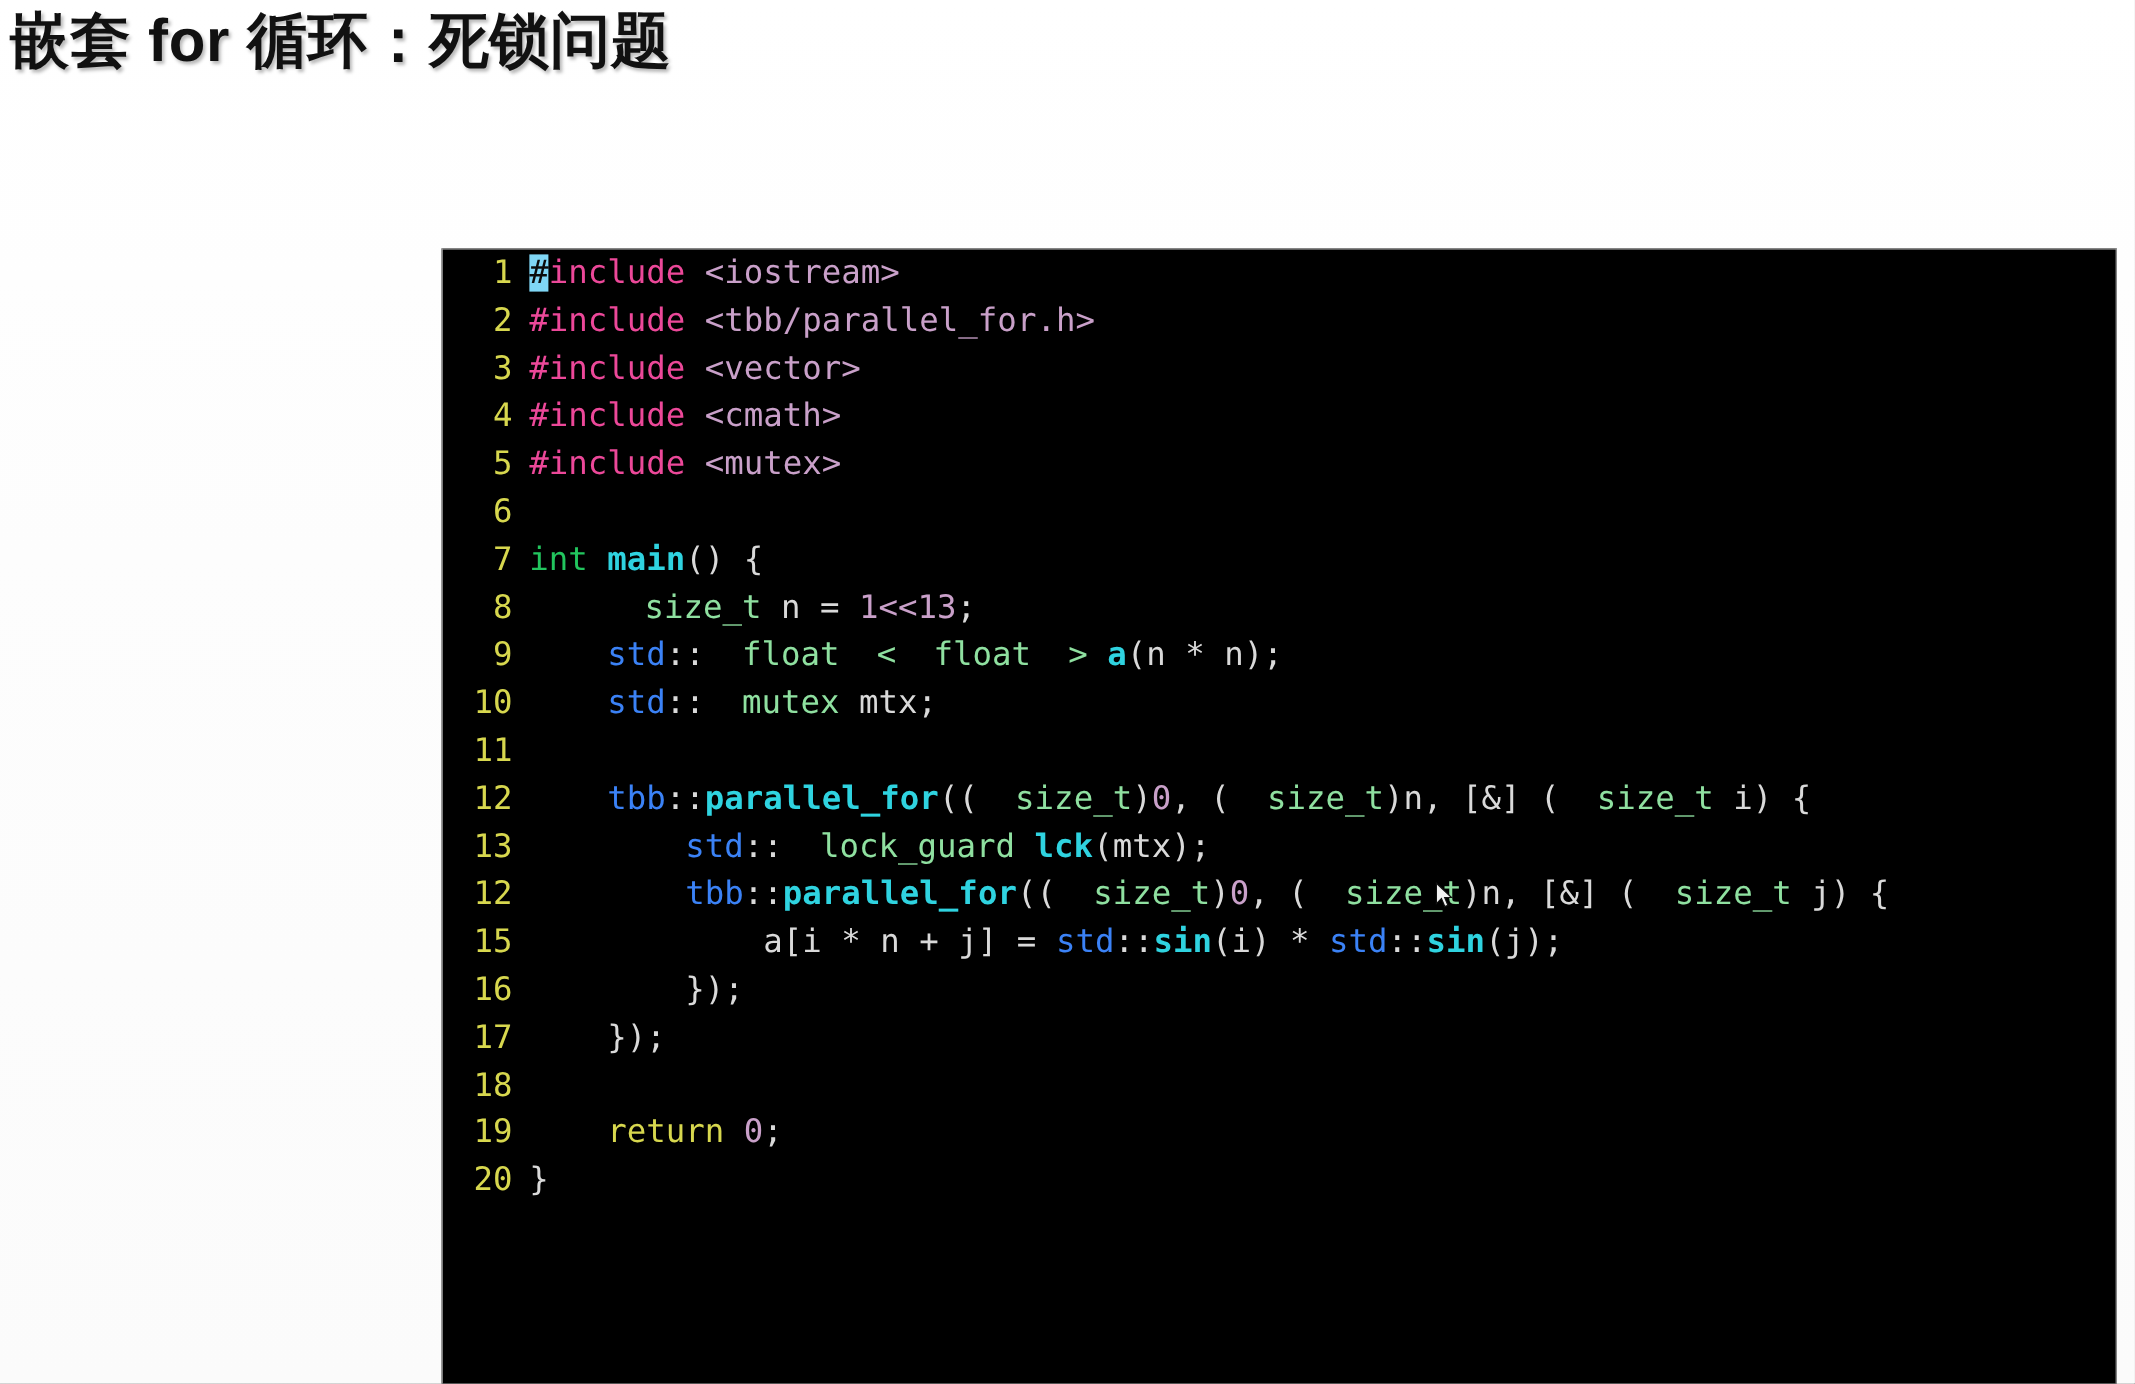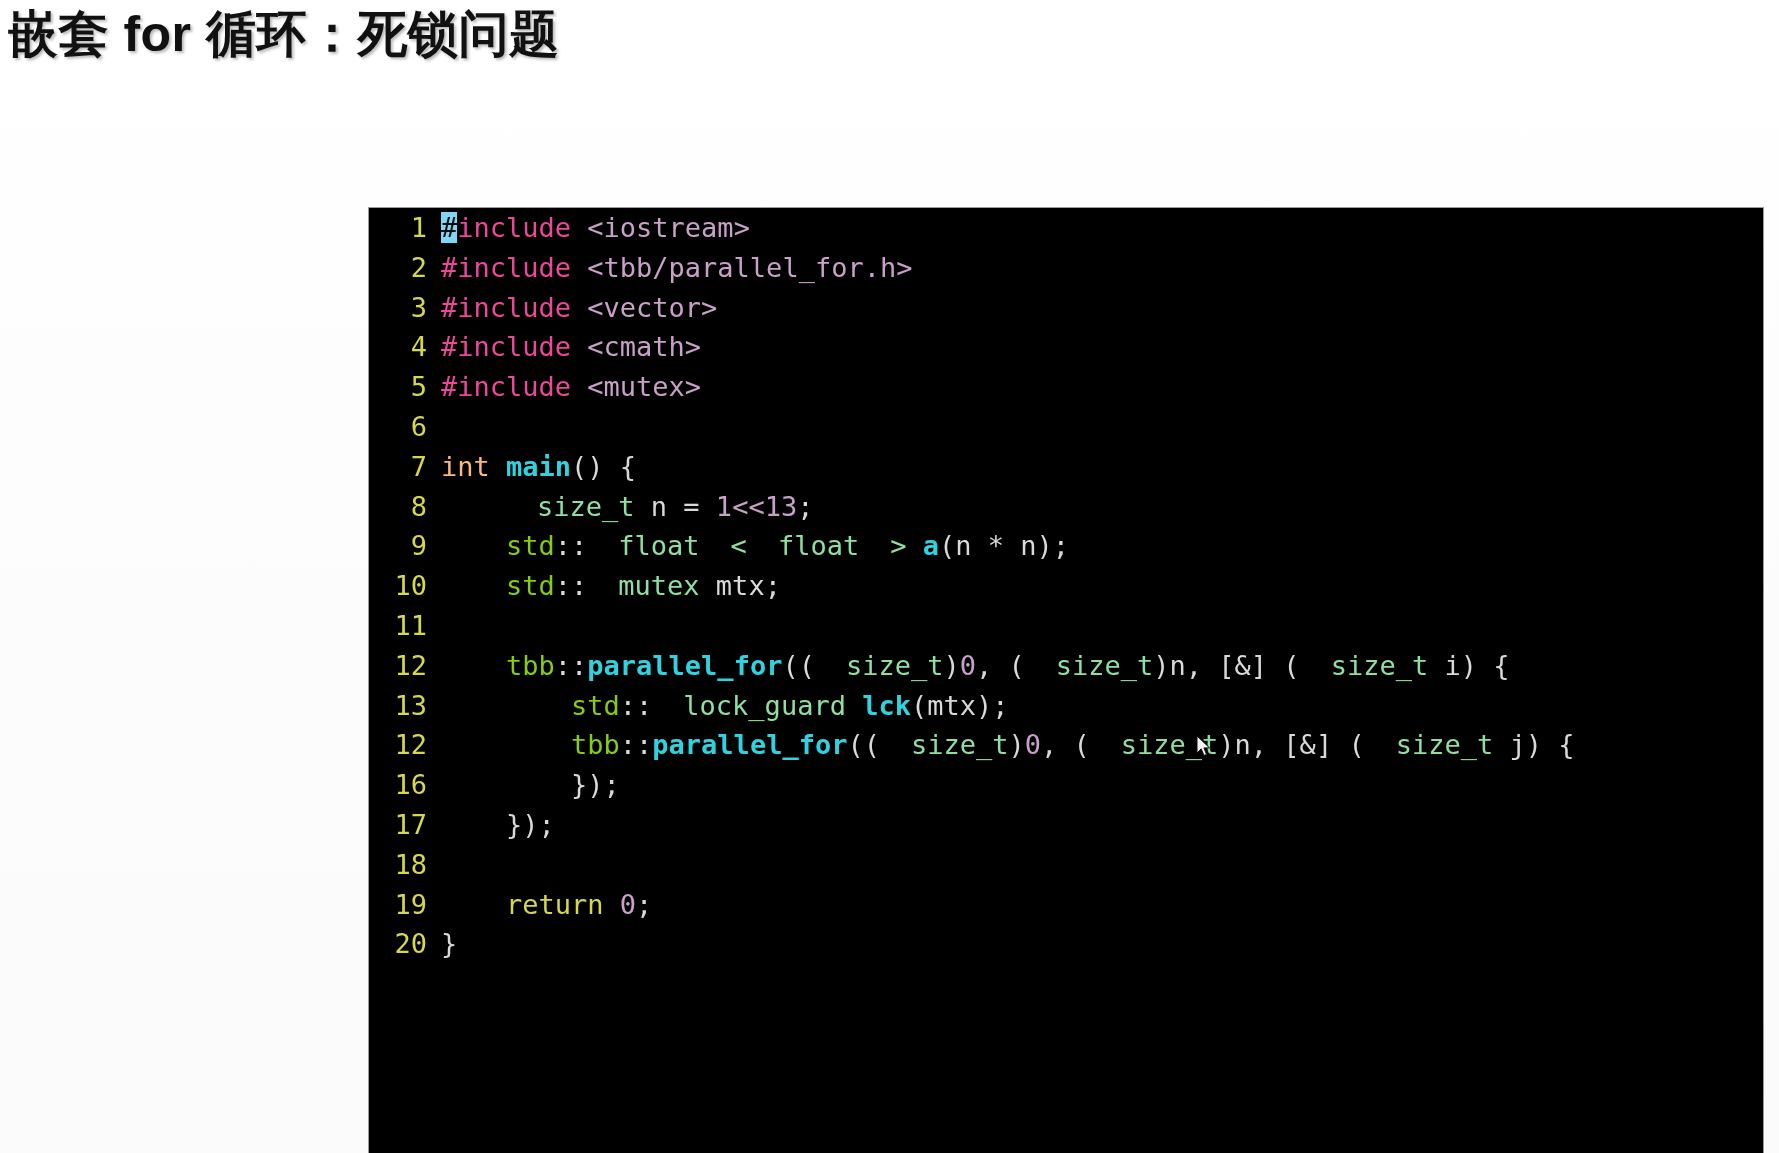--- a/index.html
+++ b/index.html
@@ -83,25 +83,25 @@
     font-size: 27px;
     overflow: hidden;
   }
   .code-cell span { white-space: pre; }
 
   
   .t-plain    { color: #d9d9d9; }
   .t-pre      { color: #ec4899; }            
   .t-header   { color: #c9a0c9; margin-top: 20px; }            
   .t-type     { color: #8fe0a0; margin-left: 31px; }            
-  .t-ns       { color: #84cc16; }            
+  .t-ns       { color: #3b82f6; }            
   .t-num      { color: #c9a0c9; }            
   .t-fn       { color: #2fd3e0; font-weight: bold; }  
   .t-var      { color: #2fd3e0; font-weight: bold; }  
-  .t-kw       { color: #fdba74; }            
+  .t-kw       { color: #22c55e; }            
   .t-return   { color: #d7d74e; }            
 
   
   .cursor-block {
     background: #7fd6f5;
     color: #0b0b0b;
   }
 
   
   #mouse-pointer {
@@ -187,20 +187,24 @@
         <tr>
           <td class="ln">13</td>
           <td class="code-cell"><span class="t-plain">        </span><span class="t-ns">std</span><span class="t-plain">::</span><span class="t-type">lock_guard</span><span class="t-plain"> </span><span class="t-var">lck</span><span class="t-plain">(mtx);</span></td>
         </tr>
 
         <tr>
           <td class="ln">12</td>
           <td class="code-cell"><span class="t-plain">        </span><span class="t-ns">tbb</span><span class="t-plain">::</span><span class="t-fn">parallel_for</span><span class="t-plain">((</span><span class="t-type">size_t</span><span class="t-plain">)</span><span class="t-num">0</span><span class="t-plain">, (</span><span class="t-type">size_t</span><span class="t-plain">)n, [&amp;] (</span><span class="t-type">size_t</span><span class="t-plain"> j) {</span></td>
         </tr>
 
+        <tr>
+          <td class="ln">15</td>
+          <td class="code-cell"><span class="t-plain">            a[i * n + j] = </span><span class="t-ns">std</span><span class="t-plain">::</span><span class="t-fn">sin</span><span class="t-plain">(i) * </span><span class="t-ns">std</span><span class="t-plain">::</span><span class="t-fn">sin</span><span class="t-plain">(j);</span></td>
+        </tr>
 
         <tr>
           <td class="ln">16</td>
           <td class="code-cell"><span class="t-plain">        });</span></td>
         </tr>
 
         <tr>
           <td class="ln">17</td>
           <td class="code-cell"><span class="t-plain">    });</span></td>
         </tr>

